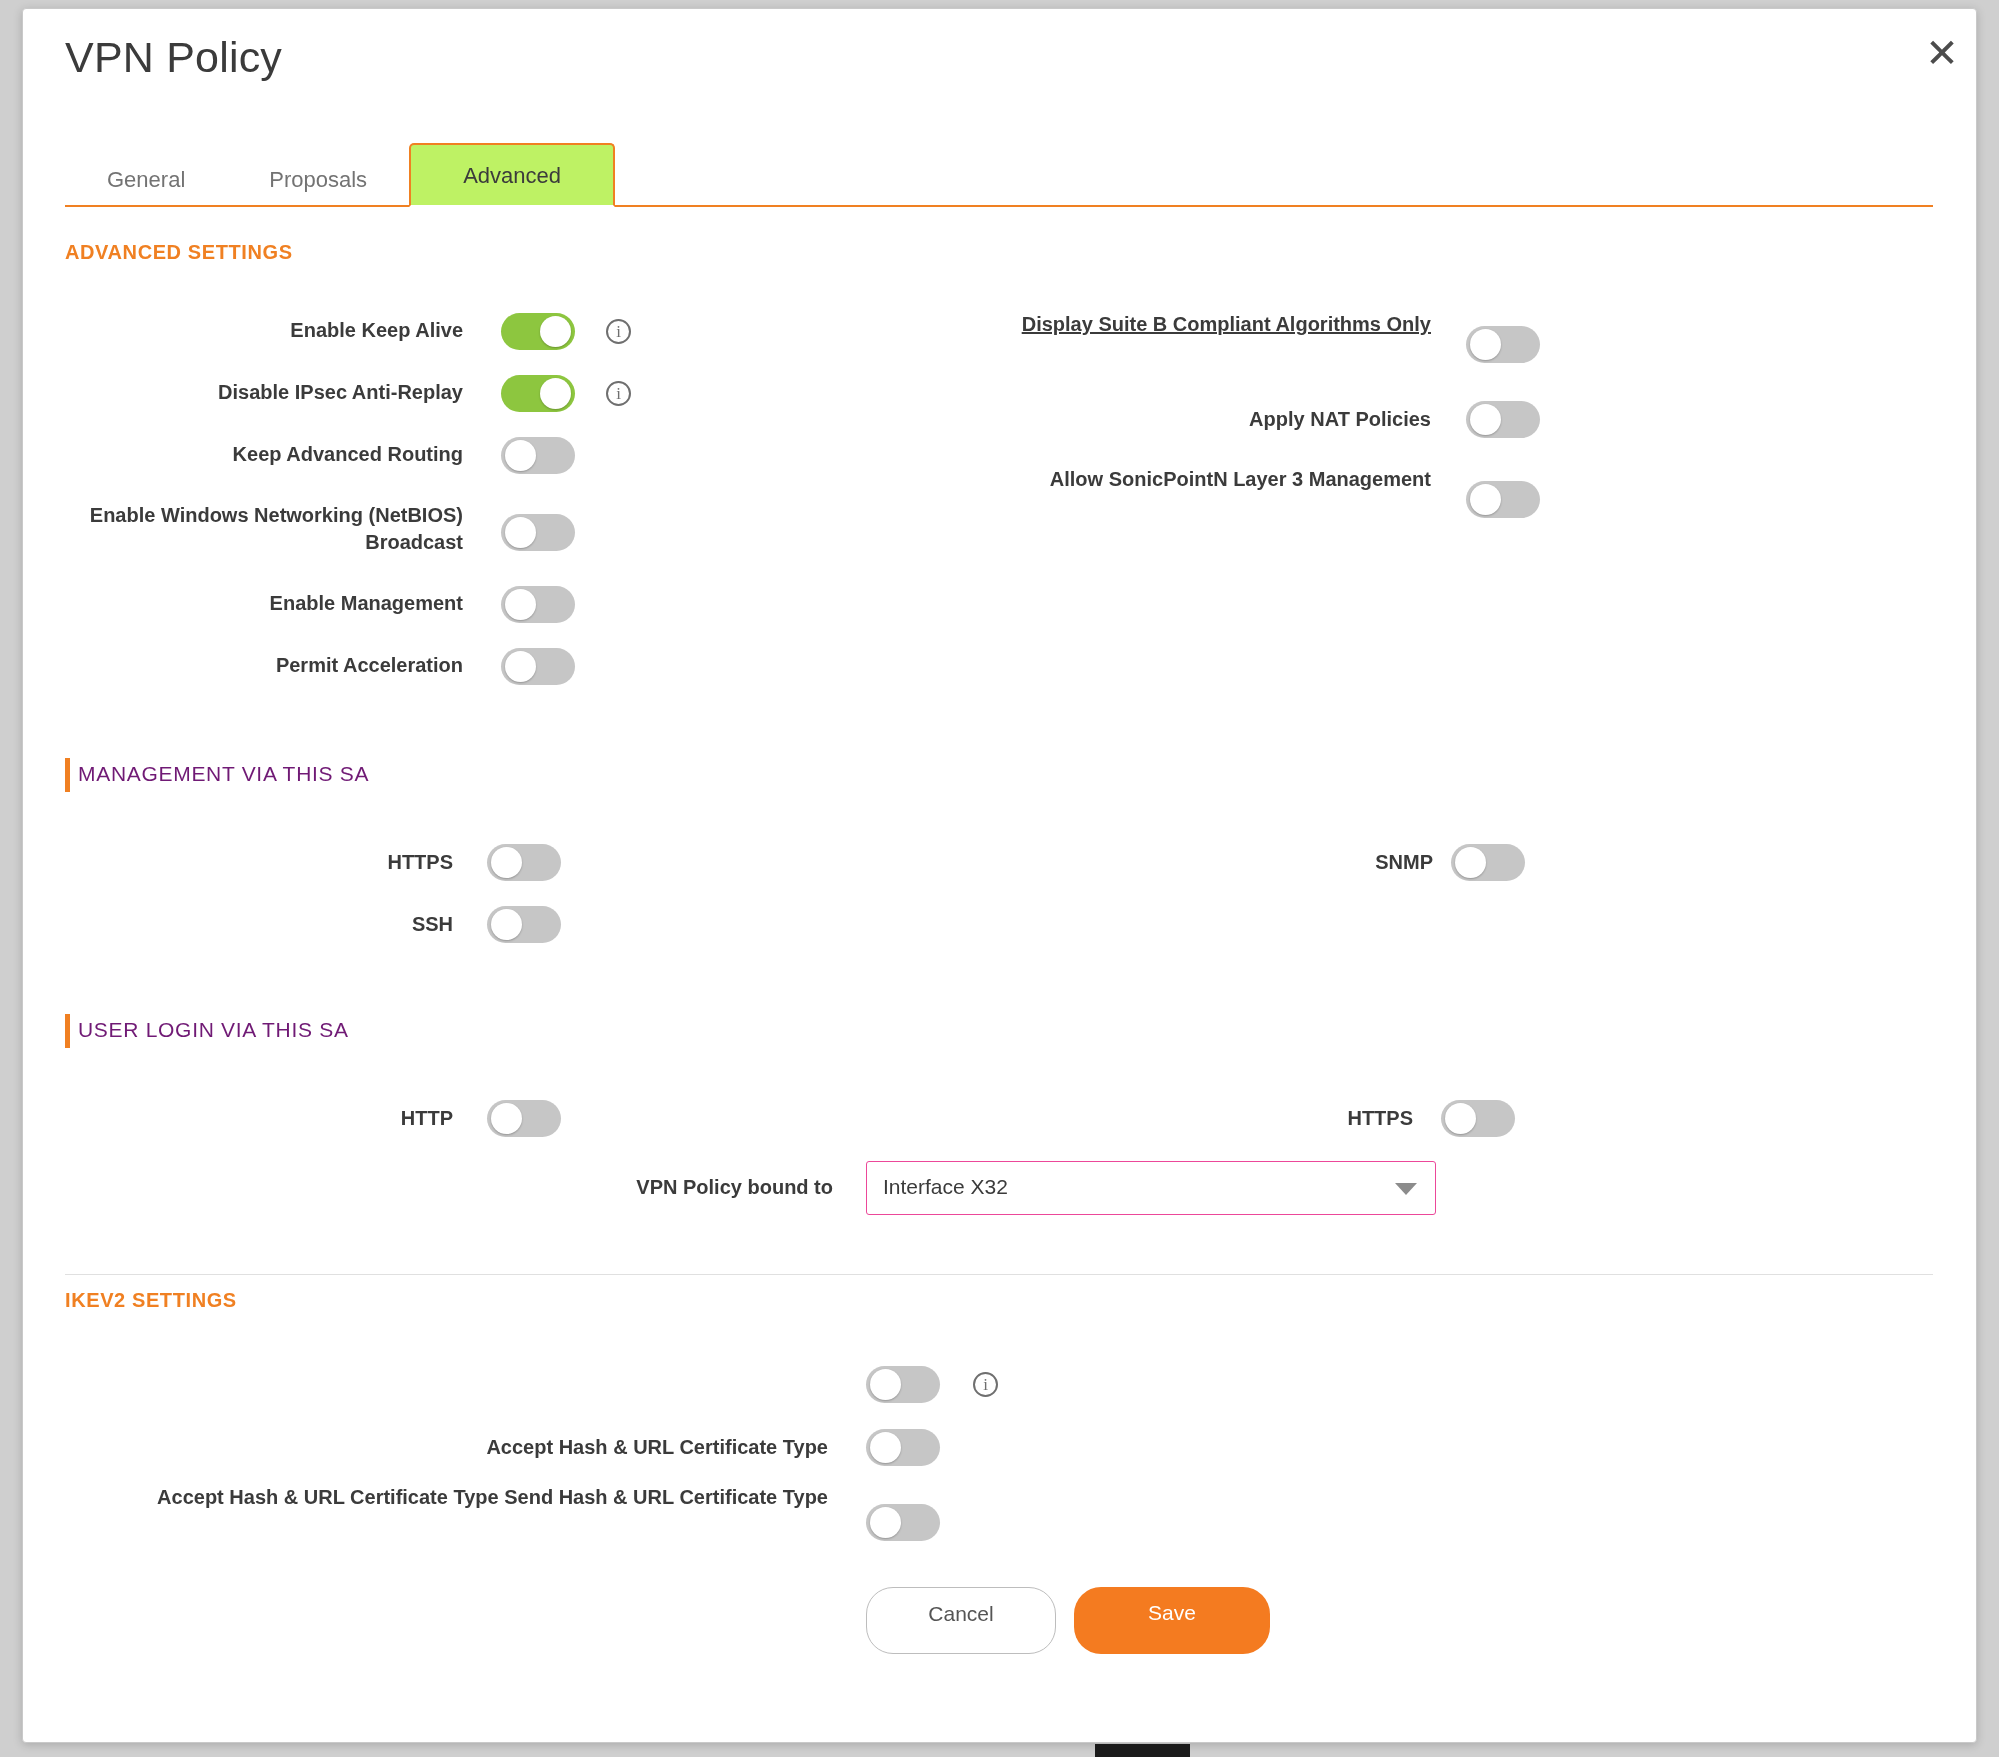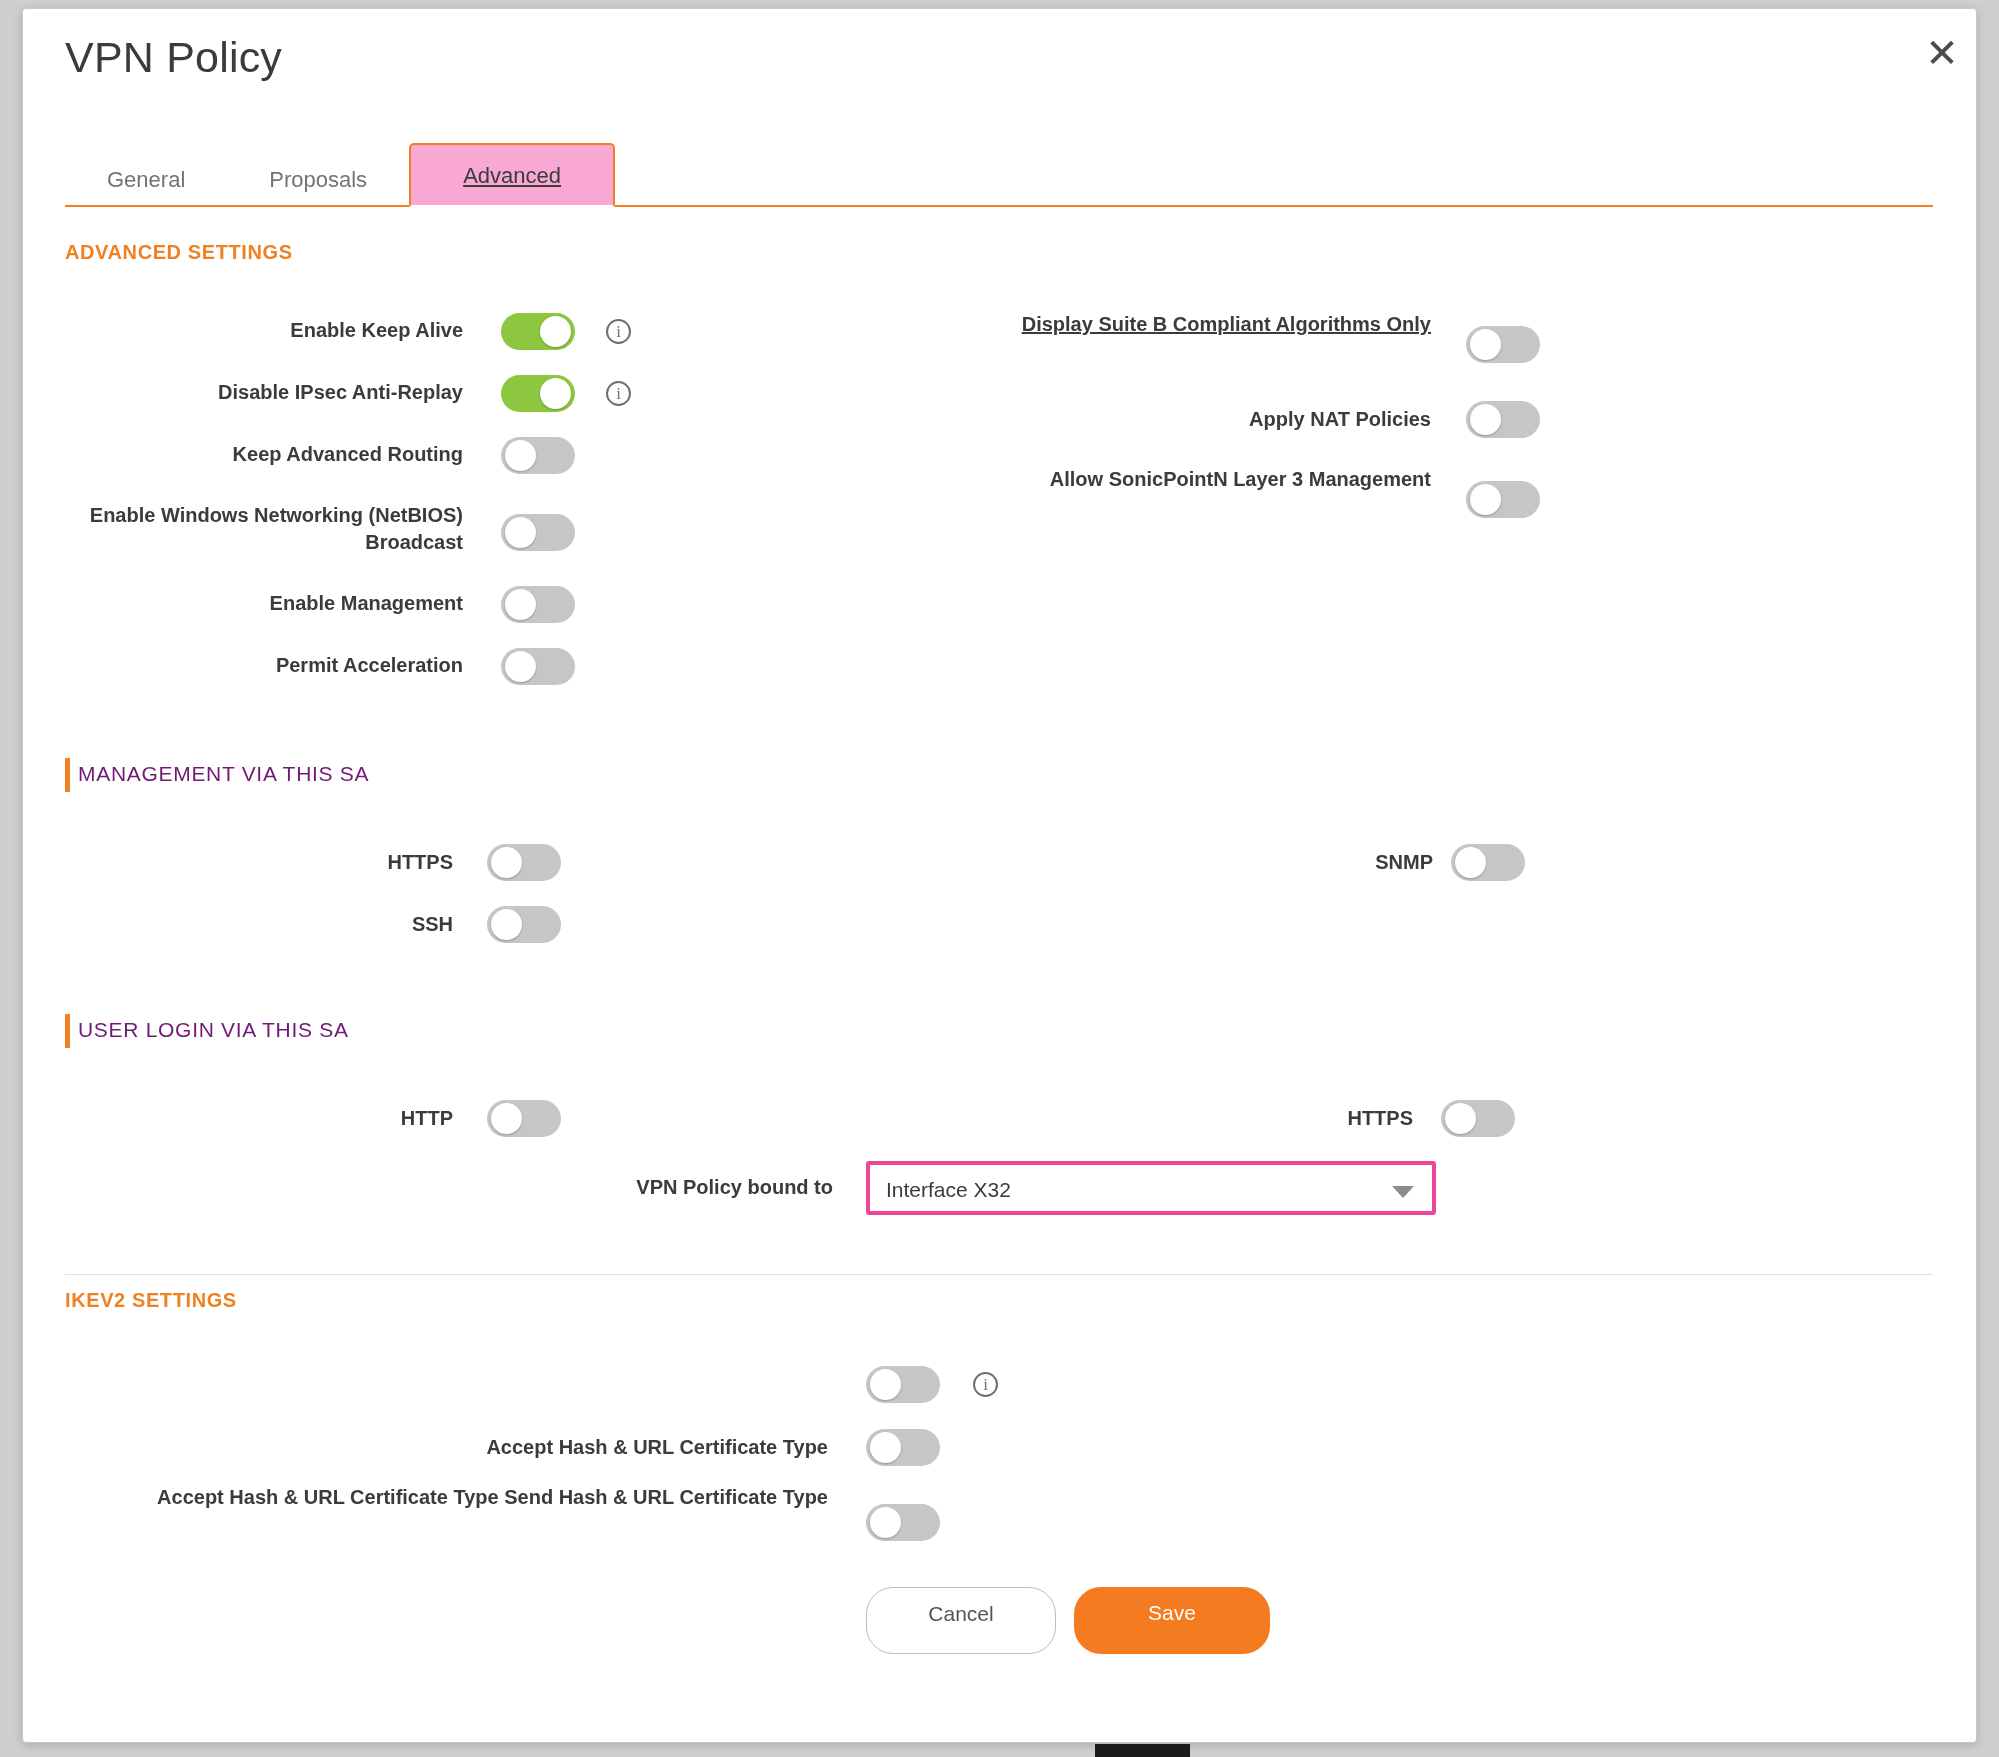--- a/index.html
+++ b/index.html
@@ -64,26 +64,25 @@
     color: #737373;
     padding: 16px 40px 14px 40px;
     cursor: pointer;
     border: 2px solid transparent;
     border-bottom: none;
     position: relative;
     top: 2px;
   }
   .tab.active {
     color: #3b3b3b;
-    background: #f9a8d4;
+    background: #bef264;
     border: 2px solid #f08022;
     border-bottom: 2px solid #ffffff;
     border-radius: 5px 5px 0 0;
     padding: 18px 52px 16px 52px;
-    text-decoration: underline;
   }
   
   .section-head {
     position: absolute;
     font-size: 20px;
     font-weight: bold;
     color: #f08022;
     letter-spacing: 0.6px;
   }
   .sub-head {
@@ -136,21 +135,21 @@
     font-size: 17px;
     line-height: 21px;
     text-align: center;
     font-family: "Liberation Serif", serif;
     cursor: pointer;
   }
   .select {
     position: absolute;
     width: 570px;
     height: 54px;
-    border: 4px solid #ec4899;
+    border: 1px solid #ec4899;
     border-radius: 3px;
     background: #ffffff;
     font-size: 21px;
     color: #3b3b3b;
     padding: 13px 16px;
     cursor: pointer;
   }
   .select .caret {
     position: absolute;
     right: 18px; top: 21px;

